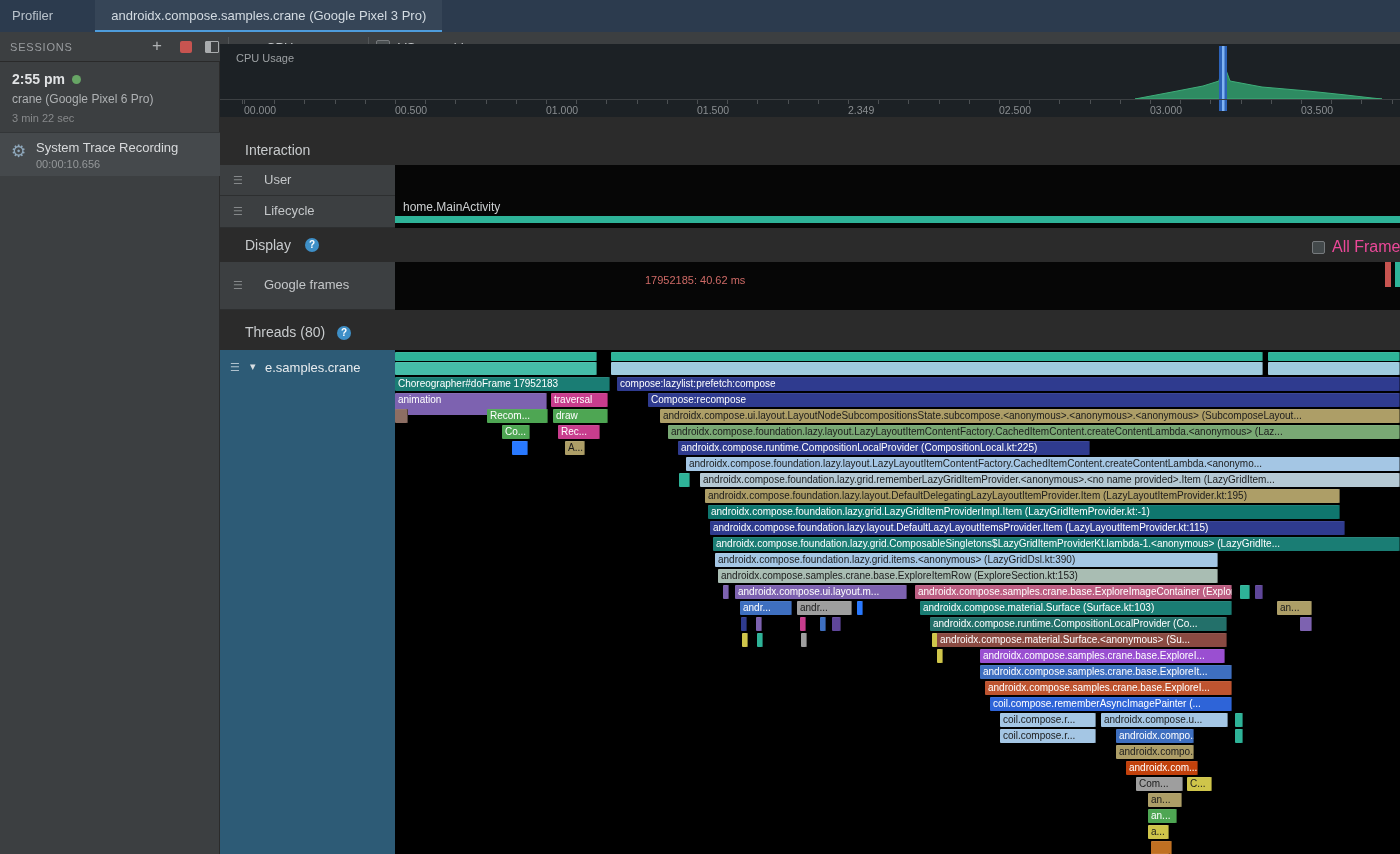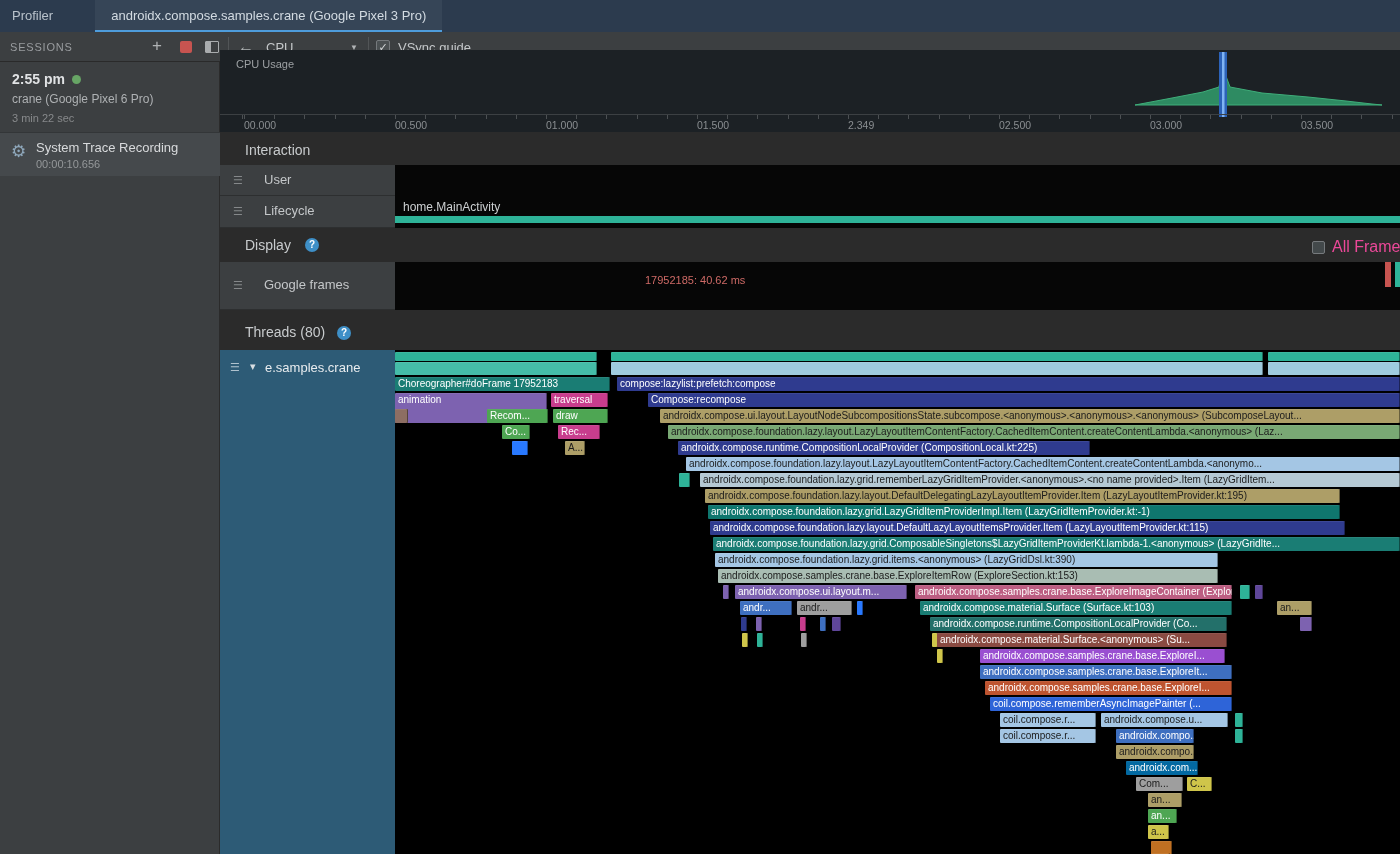--- a/index.html
+++ b/index.html
@@ -35,21 +35,21 @@
   .session-time { color: #e0e2e4; font-size: 14px; font-weight: bold; }
   .live-dot { width: 9px; height: 9px; border-radius: 50%; background: #67a565; }
   .session-device { margin-top: 5px; color: #aeb1b3; font-size: 12px; }
   .session-duration { margin-top: 6px; color: #87898b; font-size: 11px; }
   .recording-item { position: absolute; left: 0; top: 70px; width: 220px; height: 44px; background: #45494c; border-top: 1px solid #333638; }
   .gear-icon { position: absolute; left: 11px; top: 8px; font-size: 17px; color: #8fa8bc; }
   .recording-title { position: absolute; left: 36px; top: 7px; color: #d8dadc; font-size: 13px; }
   .recording-time { position: absolute; left: 36px; top: 25px; color: #95989a; font-size: 11px; }
 
   
-  .timeline { position: absolute; left: 220px; top: 50px; width: 1180px; height: 82px; background: #1c2125; overflow: hidden; }
+  .timeline { position: absolute; left: 220px; top: 44px; width: 1180px; height: 73px; background: #1c2125; overflow: hidden; }
   .cpu-usage-label { position: absolute; left: 16px; top: 8px; font-size: 11px; color: #9ca0a3; z-index: 3; }
   .cpu-svg { position: absolute; left: 0; top: 0; z-index: 1; }
   .ruler { position: absolute; left: 0; bottom: 0; width: 1180px; height: 18px; border-top: 1px solid #3c4043; z-index: 2; }
   .ruler .tickmarks { position: absolute; left: 0; top: 0; right: 0; height: 4px;
     background: repeating-linear-gradient(to right, #4c5053 0 1px, transparent 1px 30.2px); background-position: 24px 0; }
   .tick-label { position: absolute; top: 4px; font-size: 10.5px; color: #8a8e91; }
 
   
   .section-header { position: absolute; left: 220px; width: 1180px; background: #2b2b2b; }
   .section-title { position: absolute; left: 25px; font-size: 14px; color: #c8cbcd; }
@@ -206,21 +206,21 @@
     </div>
     <div class="flame-chart">
         <div class="flame-bar" style="left: 0px; top: 2px; width: 202px; height: 9px; line-height: 9px; background: rgb(46, 179, 152); color: rgb(255, 255, 255);"></div>
         <div class="flame-bar" style="left: 216px; top: 2px; width: 652px; height: 9px; line-height: 9px; background: rgb(46, 179, 152); color: rgb(255, 255, 255);"></div>
         <div class="flame-bar" style="left: 873px; top: 2px; width: 132px; height: 9px; line-height: 9px; background: rgb(46, 179, 152); color: rgb(255, 255, 255);"></div>
         <div class="flame-bar" style="left: 0px; top: 12px; width: 202px; height: 13px; line-height: 13px; background: rgb(69, 188, 168); color: rgb(27, 27, 27);"></div>
         <div class="flame-bar" style="left: 216px; top: 12px; width: 652px; height: 13px; line-height: 13px; background: rgb(159, 203, 223); color: rgb(27, 27, 27);"></div>
         <div class="flame-bar" style="left: 873px; top: 12px; width: 132px; height: 13px; line-height: 13px; background: rgb(159, 203, 223); color: rgb(27, 27, 27);"></div>
         <div class="flame-bar" style="left: 0px; top: 27px; width: 215px; height: 14px; line-height: 14px; background: rgb(26, 125, 116); color: rgb(255, 255, 255);">Choreographer#doFrame 17952183</div>
         <div class="flame-bar" style="left: 222px; top: 27px; width: 783px; height: 14px; line-height: 14px; background: rgb(47, 59, 143); color: rgb(255, 255, 255);">compose:lazylist:prefetch:compose</div>
-        <div class="flame-bar" style="left: 0px; top: 43px; width: 152px; height: 30px; line-height: 14px; background: rgb(125, 98, 176); color: rgb(255, 255, 255);">animation</div>
+        <div class="flame-bar" style="left: 0px; top: 43px; width: 152px; height: 22px; line-height: 14px; background: rgb(125, 98, 176); color: rgb(255, 255, 255);">animation</div>
         <div class="flame-bar" style="left: 156px; top: 43px; width: 57px; height: 14px; line-height: 14px; background: rgb(200, 61, 141); color: rgb(255, 255, 255);">traversal</div>
         <div class="flame-bar" style="left: 253px; top: 43px; width: 752px; height: 14px; line-height: 14px; background: rgb(47, 59, 143); color: rgb(255, 255, 255);">Compose:recompose</div>
         <div class="flame-bar" style="left: 0px; top: 59px; width: 13px; height: 14px; line-height: 14px; background: rgb(141, 110, 99); color: rgb(255, 255, 255);"></div>
         <div class="flame-bar" style="left: 92px; top: 59px; width: 61px; height: 14px; line-height: 14px; background: rgb(78, 166, 83); color: rgb(255, 255, 255);">Recom...</div>
         <div class="flame-bar" style="left: 158px; top: 59px; width: 55px; height: 14px; line-height: 14px; background: rgb(78, 166, 83); color: rgb(255, 255, 255);">draw</div>
         <div class="flame-bar" style="left: 265px; top: 59px; width: 740px; height: 14px; line-height: 14px; background: rgb(173, 158, 103); color: rgb(27, 27, 27);">androidx.compose.ui.layout.LayoutNodeSubcompositionsState.subcompose.&lt;anonymous&gt;.&lt;anonymous&gt;.&lt;anonymous&gt; (SubcomposeLayout...</div>
         <div class="flame-bar" style="left: 107px; top: 75px; width: 28px; height: 14px; line-height: 14px; background: rgb(78, 166, 83); color: rgb(255, 255, 255);">Co...</div>
         <div class="flame-bar" style="left: 163px; top: 75px; width: 42px; height: 14px; line-height: 14px; background: rgb(200, 61, 141); color: rgb(255, 255, 255);">Rec...</div>
         <div class="flame-bar" style="left: 273px; top: 75px; width: 732px; height: 14px; line-height: 14px; background: rgb(121, 168, 116); color: rgb(27, 27, 27);">androidx.compose.foundation.lazy.layout.LazyLayoutItemContentFactory.CachedItemContent.createContentLambda.&lt;anonymous&gt; (Laz...</div>
         <div class="flame-bar" style="left: 117px; top: 91px; width: 16px; height: 14px; line-height: 14px; background: rgb(41, 121, 255); color: rgb(255, 255, 255);"></div>
@@ -262,21 +262,21 @@
         <div class="flame-bar" style="left: 585px; top: 315px; width: 252px; height: 14px; line-height: 14px; background: rgb(62, 111, 192); color: rgb(255, 255, 255);">androidx.compose.samples.crane.base.ExploreIt...</div>
         <div class="flame-bar" style="left: 590px; top: 331px; width: 247px; height: 14px; line-height: 14px; background: rgb(190, 84, 48); color: rgb(255, 255, 255);">androidx.compose.samples.crane.base.ExploreI...</div>
         <div class="flame-bar" style="left: 595px; top: 347px; width: 242px; height: 14px; line-height: 14px; background: rgb(46, 100, 216); color: rgb(255, 255, 255);">coil.compose.rememberAsyncImagePainter (...</div>
         <div class="flame-bar" style="left: 605px; top: 363px; width: 96px; height: 14px; line-height: 14px; background: rgb(164, 198, 228); color: rgb(27, 27, 27);">coil.compose.r...</div>
         <div class="flame-bar" style="left: 706px; top: 363px; width: 127px; height: 14px; line-height: 14px; background: rgb(164, 198, 228); color: rgb(27, 27, 27);">androidx.compose.u...</div>
         <div class="flame-bar" style="left: 840px; top: 363px; width: 8px; height: 14px; line-height: 14px; background: rgb(46, 179, 152); color: rgb(255, 255, 255);"></div>
         <div class="flame-bar" style="left: 605px; top: 379px; width: 96px; height: 14px; line-height: 14px; background: rgb(164, 198, 228); color: rgb(27, 27, 27);">coil.compose.r...</div>
         <div class="flame-bar" style="left: 721px; top: 379px; width: 78px; height: 14px; line-height: 14px; background: rgb(62, 111, 192); color: rgb(255, 255, 255);">androidx.compo...</div>
         <div class="flame-bar" style="left: 840px; top: 379px; width: 8px; height: 14px; line-height: 14px; background: rgb(46, 179, 152); color: rgb(255, 255, 255);"></div>
         <div class="flame-bar" style="left: 721px; top: 395px; width: 78px; height: 14px; line-height: 14px; background: rgb(173, 158, 103); color: rgb(27, 27, 27);">androidx.compo...</div>
-        <div class="flame-bar" style="left: 731px; top: 411px; width: 72px; height: 14px; line-height: 14px; background: #0369a1; color: rgb(255, 255, 255);">androidx.com...</div>
+        <div class="flame-bar" style="left: 731px; top: 411px; width: 72px; height: 14px; line-height: 14px; background: #c2410c; color: rgb(255, 255, 255);">androidx.com...</div>
         <div class="flame-bar" style="left: 741px; top: 427px; width: 47px; height: 14px; line-height: 14px; background: rgb(158, 158, 158); color: rgb(27, 27, 27);">Com...</div>
         <div class="flame-bar" style="left: 792px; top: 427px; width: 25px; height: 14px; line-height: 14px; background: rgb(207, 197, 74); color: rgb(27, 27, 27);">C...</div>
         <div class="flame-bar" style="left: 753px; top: 443px; width: 34px; height: 14px; line-height: 14px; background: rgb(173, 158, 103); color: rgb(27, 27, 27);">an...</div>
         <div class="flame-bar" style="left: 753px; top: 459px; width: 29px; height: 14px; line-height: 14px; background: rgb(78, 166, 83); color: rgb(255, 255, 255);">an...</div>
         <div class="flame-bar" style="left: 753px; top: 475px; width: 21px; height: 14px; line-height: 14px; background: rgb(207, 197, 74); color: rgb(27, 27, 27);">a...</div>
         <div class="flame-bar" style="left: 756px; top: 491px; width: 21px; height: 14px; line-height: 14px; background: rgb(192, 112, 34); color: rgb(255, 255, 255);"></div>
         <div class="flame-bar" style="left: 756px; top: 503px; width: 19px; height: 14px; line-height: 14px; background: rgb(192, 112, 34); color: rgb(255, 255, 255);"></div>
       </div>
   </div>
 

